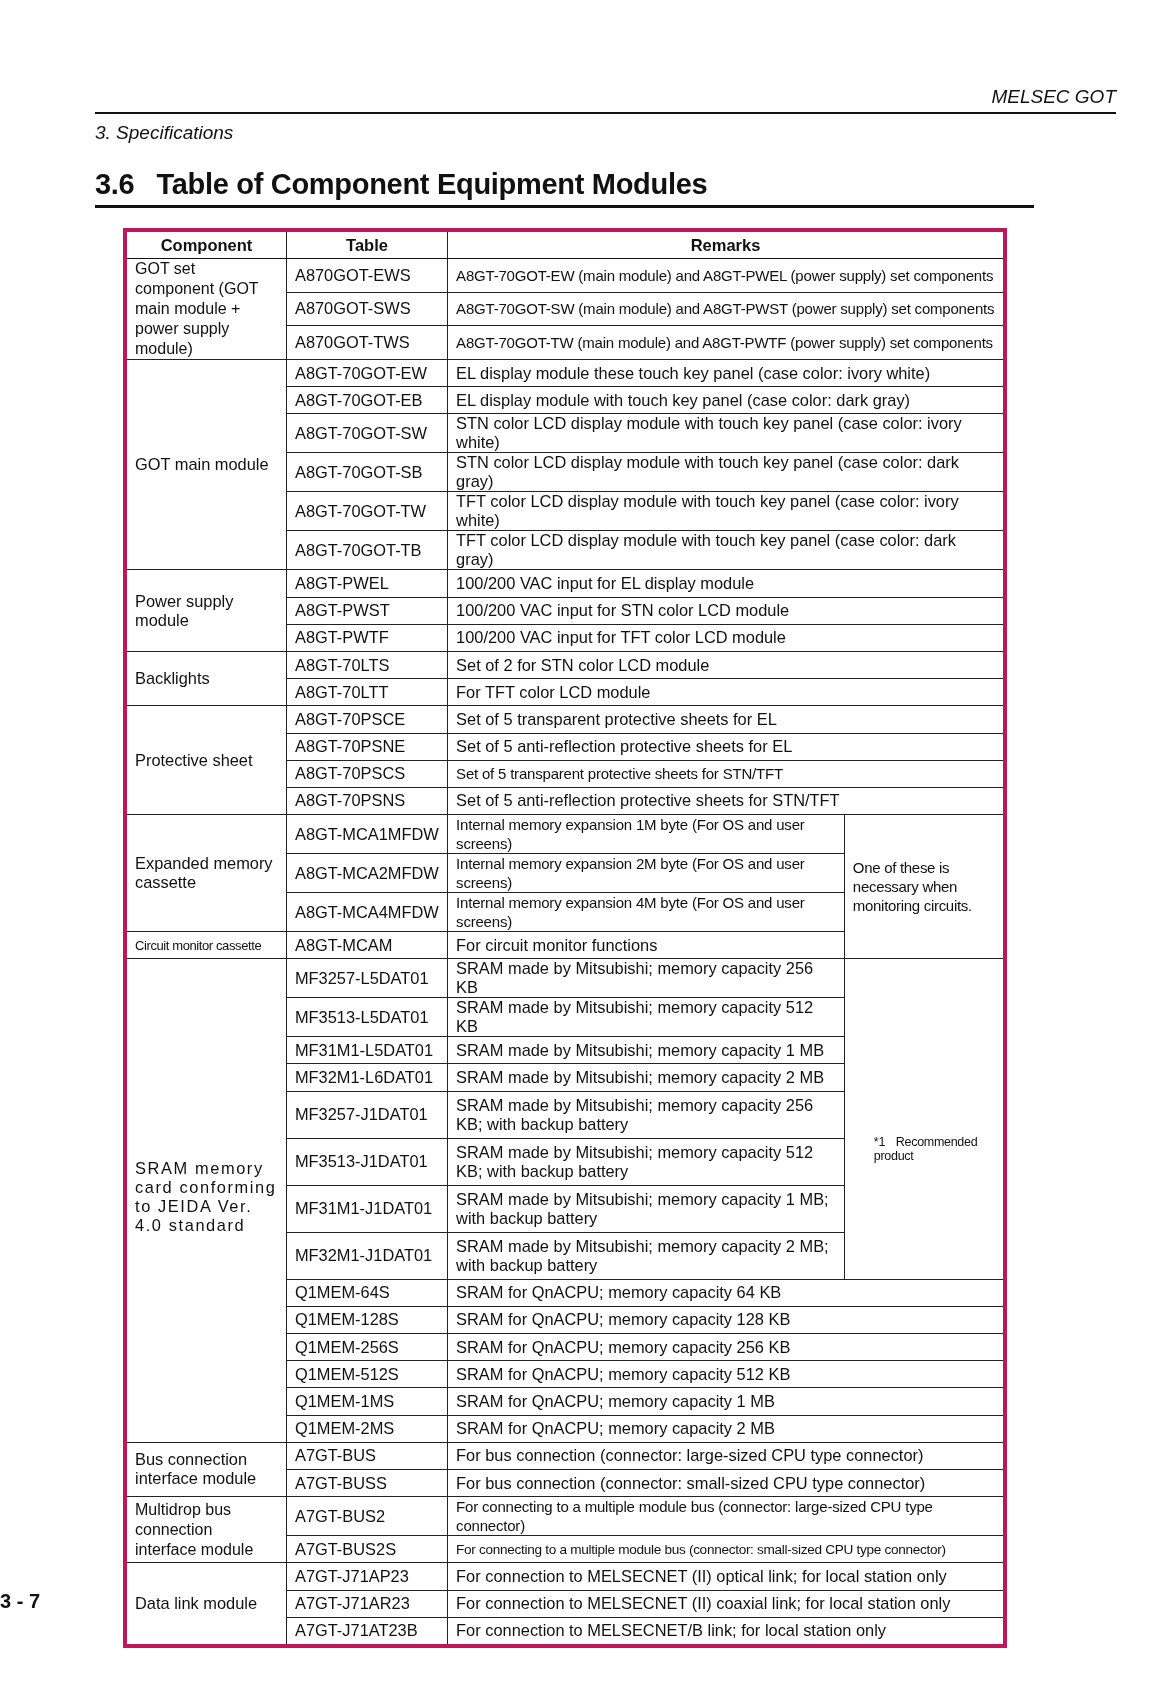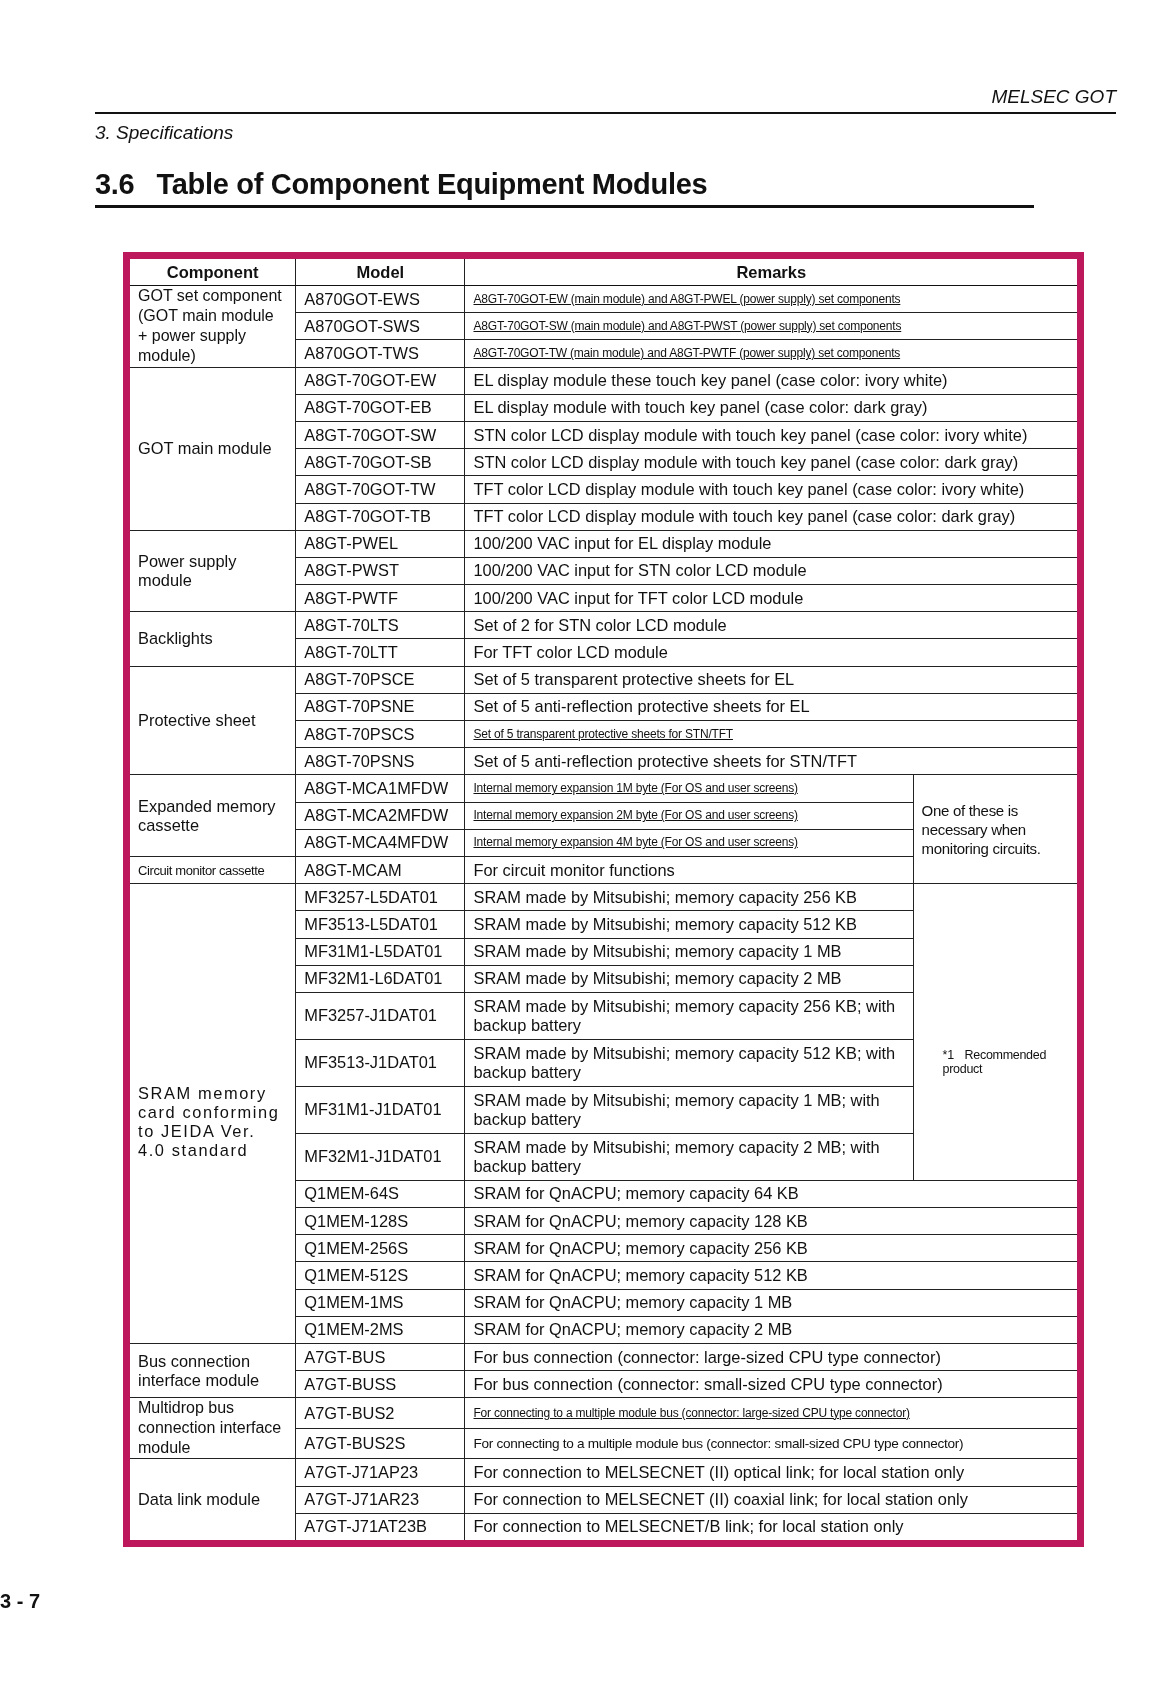--- a/index.html
+++ b/index.html
@@ -3,31 +3,31 @@
 <meta charset="utf-8">
 <style>
   html, body { margin:0; padding:0; background:#ffffff; }
   body { width:1160px; height:1682px; position:relative; font-family:"Liberation Sans", sans-serif; color:#111; overflow:hidden; }
   .running-head { position:absolute; left:95px; top:86px; font-size:19px; font-style:italic;margin-top:36px; }
   .running-head-right { position:absolute; right:44px; top:86px; font-size:19px; font-style:italic; }
   .head-rule { position:absolute; left:95px; right:44px; top:112px; height:2px; background:#111; }
   .section-title { position:absolute; left:95px; top:168px; font-size:29px; font-weight:bold; letter-spacing:-0.3px; }
   .section-title .num { margin-right:22px;text-align:center; }
   .title-rule { position:absolute; left:95px; right:126px; top:205px; height:3px; background:#111; }
-  table.modules { position:absolute; left:123px; top:252px; width:961px; border-collapse:collapse; border:7px solid #be185d; font-size:16.4px; }
+  table.modules { position:absolute; left:123px; top:228px; width:884px; border-collapse:collapse; border:4px solid #be185d; font-size:16.4px; }
   table.modules td, table.modules th { border:1px solid #222; padding:0 8px; height:26.2px; line-height:19px; vertical-align:middle; text-align:left; font-weight:normal; }
   table.modules th { font-weight:bold; text-align:center; height:26px; font-size:16.5px; border-bottom:1.5px solid #111; }
   col.c1 { width:170px; } col.c2 { width:170px; } col.c3 { width:453px; } col.c4 { width:168px; }
   td.comp { vertical-align:middle; font-size:16.4px; line-height:20px; }
   td.comp.small { font-size:16px; line-height:20px; }
   td.comp.tiny { font-size:13px; letter-spacing:-0.4px;margin-top:40px; }
   td.comp.top { vertical-align:top; padding-top:200px; }
   td.comp.spaced { letter-spacing:1.6px; }
   td.model { padding-left:11px; }
-  td.rem.small { font-size:12px; letter-spacing:-0.2px;text-decoration:underline; }
+  td.rem.small { font-size:15px; letter-spacing:-0.2px; }
   td.rem.xsmall { font-size:13.6px; letter-spacing:-0.3px; }
   td.rem.two { height:46px; }
   td.note { vertical-align:middle; font-size:15px; line-height:19px; letter-spacing:-0.3px; }
   td.note.rec { font-size:12.5px; line-height:14px; vertical-align:middle; padding-top:60px;padding-left:29px; }
   .note-mark { display:inline-block; width:22px; }
   .group-top td { border-top:2px solid #111; }
   .page-num { position:absolute; left:0; right:0; top:1590px; text-align:left; font-size:20px; font-weight:bold; }
 </style>
 </head>
 <body>
@@ -44,21 +44,21 @@
 <table class="modules">
   <colgroup>
       <col class="c1">
       <col class="c2">
       <col class="c3">
       <col class="c4">
     </colgroup>
   <thead>
     <tr>
       <th>Component</th>
-      <th>Model</th>
+      <th>Table</th>
       <th colspan="2">Remarks</th>
     </tr>
   </thead>
   <tbody>
 
     <tr class="group-top">
       <td rowspan="3" class="comp small">GOT set component (GOT main module + power supply module)</td>
       <td class="model">A870GOT-EWS</td>
       <td colspan="2" class="rem small">A8GT-70GOT-EW (main module) and A8GT-PWEL (power supply) set components</td>
     </tr>

